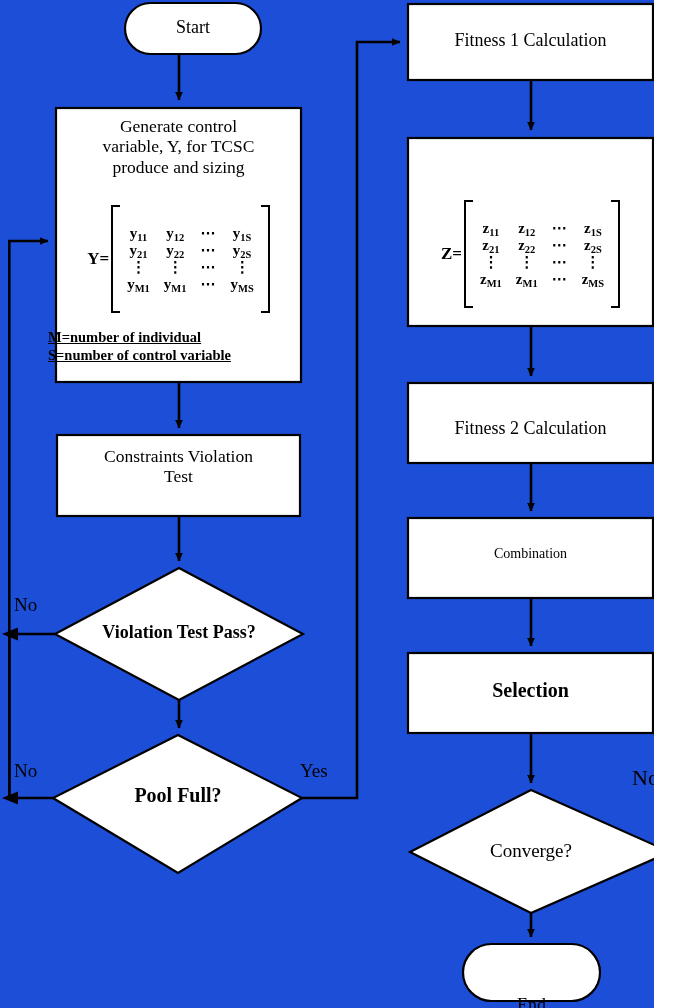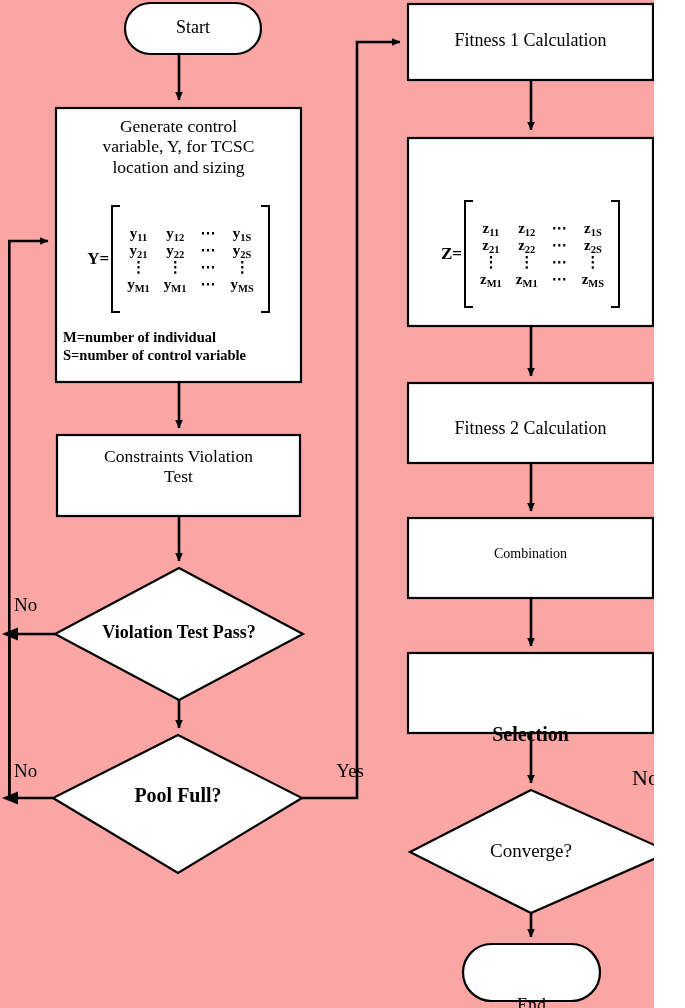--- a/index.html
+++ b/index.html
@@ -4,21 +4,21 @@
 <style>
   html, body {
     margin: 0;
     padding: 0;
     background: #ffffff;
   }
   #page {
     position: relative;
     width: 654px;
     height: 1008px;
-    background: #fca5a5;
+    background: #1d4ed8;
     font-family: "Liberation Serif", "DejaVu Serif", serif;
     overflow: hidden;
   }
   svg.flow {
     position: absolute;
     left: 0;
     top: 0;
     width: 685px;
     height: 1008px;
   }
@@ -188,21 +188,21 @@
 
     <path d="M531,913 L531,937" class="conn" marker-end="url(#ah)"></path>
 
     <path d="M670,852 L676,852 L676,240 L660,240" class="conn" marker-end="url(#ah)"></path>
   </svg>
 
   <div class="lbl cap-text" style="left:125px; top:17px; width:136px;">Start</div>
 
   <div class="lbl box-text" style="left:60px; top:116px; width:237px;">Generate control
 variable, Y,  for TCSC
-location and sizing</div>
+produce and sizing</div>
 
   <div class="matrix-wrap" style="left:60px; top:205px; width:237px; height:108px;">
     <span class="mat-name">Y=</span>
     <span class="bracket left"></span>
     <table class="matrix">
       <tbody>
           <tr>
         <td>y<sub>11</sub></td>
         <td>y<sub>12</sub></td>
         <td class="dots">⋯</td>
@@ -224,35 +224,35 @@
         <td>y<sub>M1</sub></td>
         <td>y<sub>M1</sub></td>
         <td class="dots">⋯</td>
         <td>y<sub>MS</sub></td>
       </tr>
     </tbody>
       </table>
     <span class="bracket right"></span>
   </div>
 
-  <div class="legend" style="left:63px; top:328px; width:236px;">M=number of individual
+  <div class="legend" style="left:48px; top:328px; width:236px;text-decoration:underline;">M=number of individual
 S=number of control variable</div>
 
   <div class="lbl box-text" style="left:60px; top:446px; width:237px;">Constraints Violation
 Test</div>
 
   <div class="lbl box-text bold" style="left:54px; top:784px; width:248px; font-size:20px;">Pool Full?</div>
 
   <div class="lbl box-text bold" style="left:55px; top:622px; width:248px; font-size:18px;">Violation Test Pass?</div>
 
   <div class="lbl edge-lbl" style="left:14px; top:594px; width:52px; text-align:left;">No</div>
 
   <div class="lbl edge-lbl" style="left:14px; top:760px; width:52px; text-align:left;">No</div>
 
-  <div class="lbl edge-lbl" style="left:308px; top:760px; width:56px; text-align:right;">Yes</div>
+  <div class="lbl edge-lbl" style="left:300px; top:760px; width:56px; text-align:left;">Yes</div>
 
   <div class="lbl box-text" style="left:412px; top:30px; width:237px; font-size:18px;">Fitness 1 Calculation</div>
 
 
   <div class="matrix-wrap" style="left:412px; top:200px; width:237px; height:108px;">
     <span class="mat-name">Z=</span>
     <span class="bracket left"></span>
     <table class="matrix">
       <tbody>
           <tr>
@@ -281,21 +281,21 @@
       </tr>
     </tbody>
       </table>
     <span class="bracket right"></span>
   </div>
 
   <div class="lbl box-text" style="left:412px; top:418px; width:237px; font-size:18px;">Fitness 2 Calculation</div>
 
   <div class="lbl box-text" style="left:412px; top:546px; width:237px; font-size:14px;">Combination</div>
 
-  <div class="lbl box-text bold" style="left:412px; top:679px; width:237px; font-size:20px;margin-top:44px;">Selection</div>
+  <div class="lbl box-text bold" style="left:412px; top:679px; width:237px; font-size:20px;">Selection</div>
 
   <div class="lbl box-text" style="left:440px; top:840px; width:182px; font-size:19px;">Converge?</div>
 
   <div class="lbl edge-lbl" style="left:632px; top:765px; width:48px; text-align:left; font-size:22px;">No</div>
 
   <div class="lbl cap-text" style="left:463px; top:961px; width:137px;margin-top:34px;">End</div>
 
 </div>
 
 </body></html>

